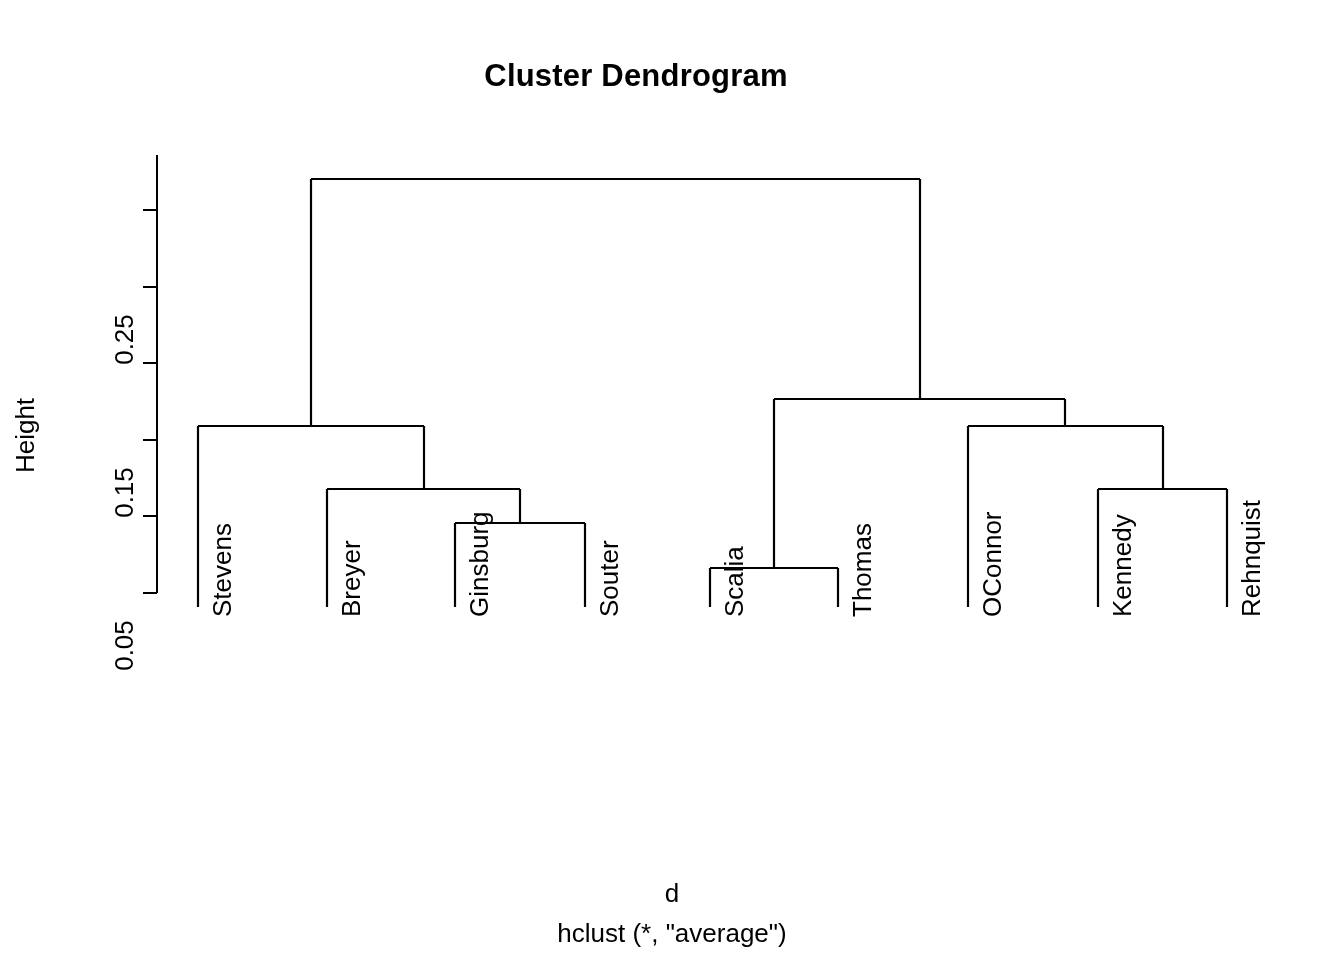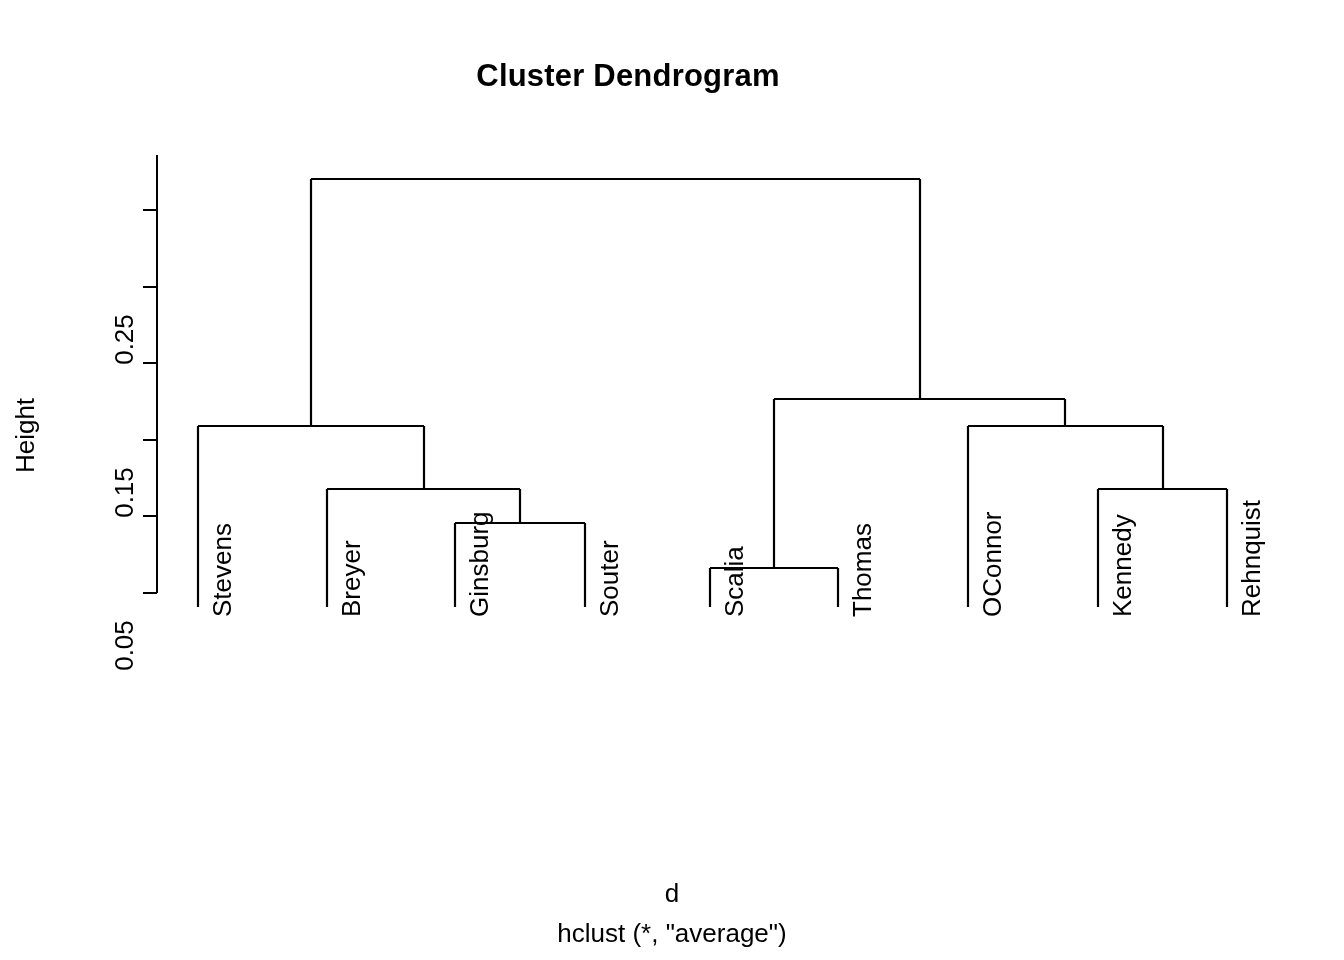--- a/index.html
+++ b/index.html
@@ -11,21 +11,21 @@
     position: relative;
     width: 1344px;
     height: 960px;
     background: #ffffff;
     font-family: "Liberation Sans", sans-serif;
     color: #000000;
     overflow: hidden;
   }
   #plot-title {
     position: absolute;
-    left: 0;
+    left: 8px;
     top: 58px;
     width: 1256px;
     text-align: center;
     font-size: 31px;
     font-weight: bold;
     letter-spacing: 0.2px;
   }
   #ylab {
     position: absolute;
     left: -35px;

